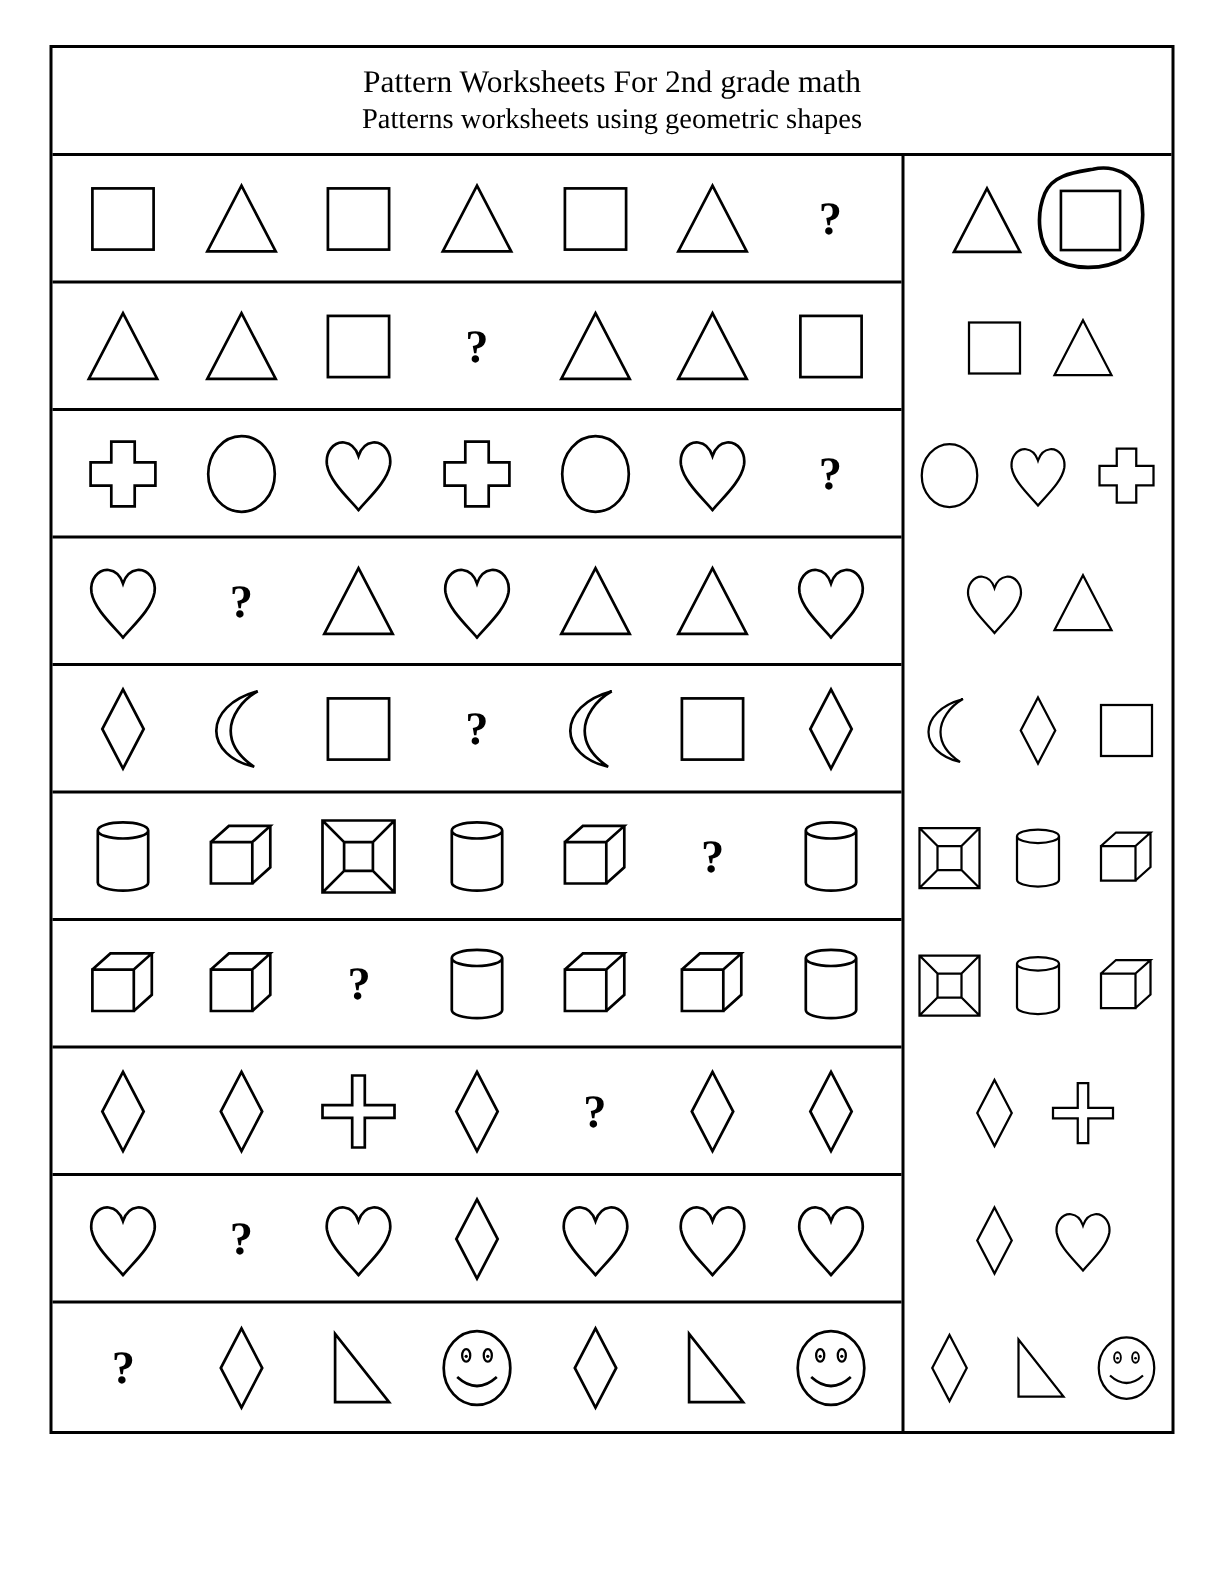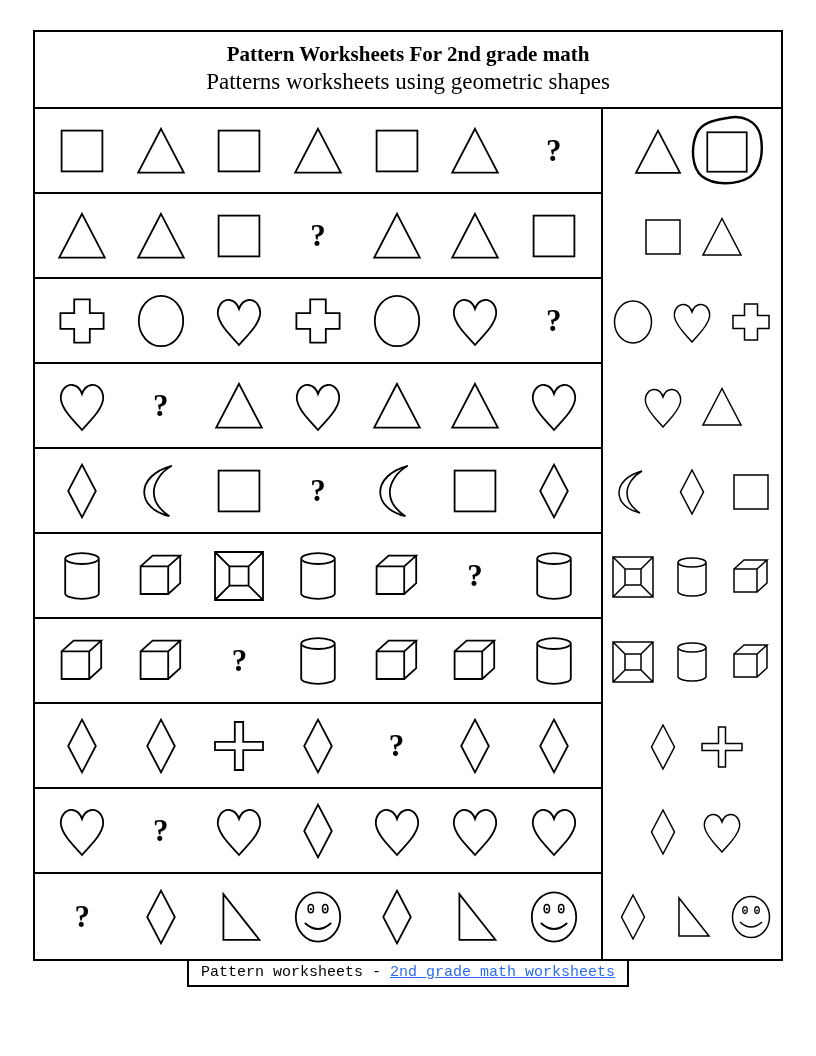--- a/index.html
+++ b/index.html
@@ -1,21 +1,21 @@
 <!DOCTYPE html>
 <html><head>
 <meta charset="utf-8">
 <style>
   html,body{margin:0;padding:0;background:#ffffff;}
   body{width:816px;height:1056px;font-family:"Liberation Serif",serif;color:#000;}
   .sheet{position:absolute;left:33px;top:30px;width:750px;}
   .ws{border:2px solid #000;box-sizing:border-box;background:#fff;}
   .hdr{border-bottom:2px solid #000;text-align:center;padding:9px 6px 10px 6px;box-sizing:border-box;}
-  .hdr .title{font-weight:bold;font-size:21px;line-height:1.3;}
-  .hdr .subtitle{font-size:23px;line-height:1.25;}
+  .hdr .title{font-weight:normal;font-size:21px;line-height:1.3;}
+  .hdr .subtitle{font-size:19px;line-height:1.25;}
   .instr{border-bottom:2px solid #000;padding:6px 7px 8px 7px;font-weight:bold;font-size:17px;line-height:1.5;box-sizing:border-box;}
   .main{display:flex;}
   .left{width:577px;box-sizing:border-box;}
   .right{flex:1;border-left:2px solid #000;box-sizing:border-box;display:flex;flex-direction:column;}
   .prow{height:85px;box-sizing:border-box;border-bottom:2px solid #000;display:flex;align-items:center;justify-content:space-around;padding:0 8px;}
   .prow:last-child{border-bottom:none;}
   .agroup{height:85px;box-sizing:border-box;display:flex;align-items:center;justify-content:center;gap:7px;padding:0 4px;}
   .cell{display:flex;align-items:center;justify-content:center;width:72px;height:78px;}
   .shape{width:60px;height:60px;display:block;}
   .choice{position:relative;display:flex;align-items:center;justify-content:center;width:52px;height:70px;}
@@ -616,16 +616,13 @@
             </div>
             <div class="choice">
               <svg class="shape" viewBox="0 0 100 100">
                 <use href="#sym-smiley" xlink:href="#sym-smiley"></use>
               </svg>
             </div>
           </div>
         </div>
     </div>
   </div>
-  <div class="footer-wrap">
-    <div class="footer-box"><span>Pattern worksheets - </span><a href="#">2nd grade math worksheets</a></div>
-  </div>
 </div>
 
 </body></html>

